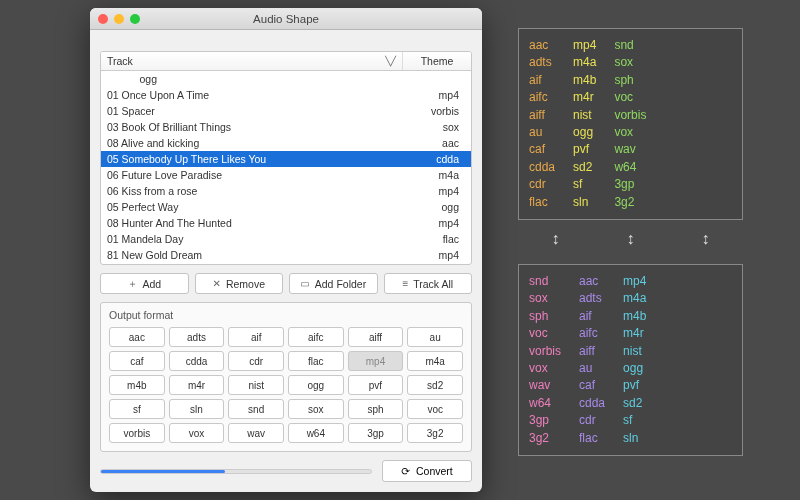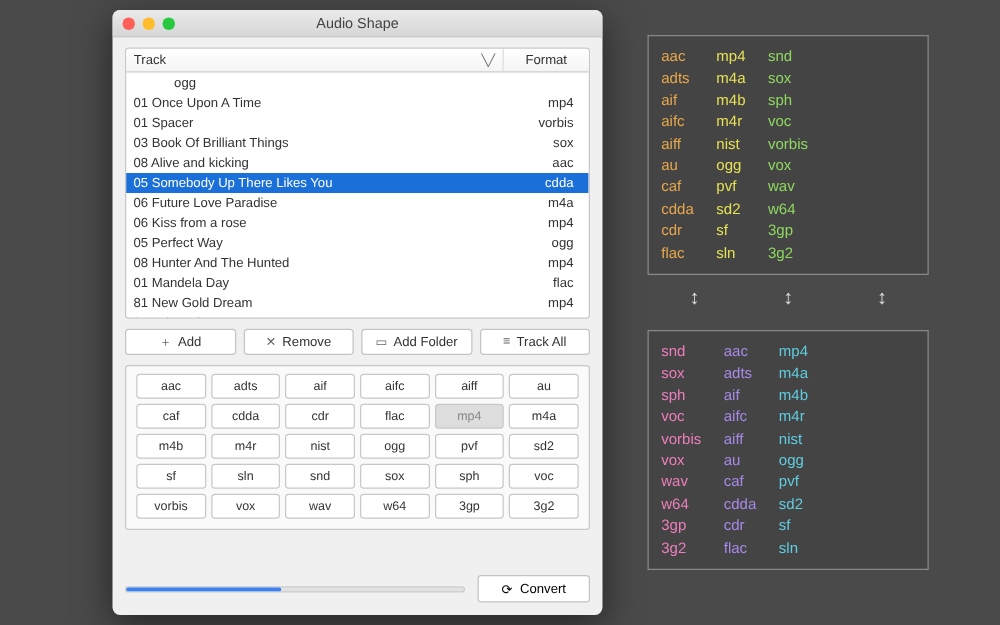--- a/index.html
+++ b/index.html
@@ -1,17 +1,17 @@
 <!DOCTYPE html>
 <html><head>
 <meta charset="utf-8">
 <style>
 *{margin:0;padding:0;box-sizing:border-box;font-family:-apple-system,"Helvetica Neue",Arial,sans-serif;}
 body{background:#4a4a4a;width:800px;height:500px;overflow:hidden;position:relative;}
-.win{position:absolute;left:90px;top:8px;width:392px;height:484px;background:#f0f0f0;border-radius:6px;box-shadow:0 8px 30px rgba(0,0,0,.5);display:flex;flex-direction:column;}
+.win{position:absolute;left:90px;top:8px;width:392px;height:484px;background:#f0f0f0;border-radius:6px;box-shadow:0 8px 30px rgba(0,0,0,.5);display:flex;flex-direction:column;gap:13px;}
 .tbar{height:22px;background:linear-gradient(#eaeaea,#d6d6d6);border-bottom:1px solid #b5b5b5;border-radius:6px 6px 0 0;display:flex;align-items:center;position:relative;}
 .lights{display:flex;gap:6px;margin-left:8px;}
 .dot{width:10px;height:10px;border-radius:50%;}
 .red{background:#ff5f56;}
 .yel{background:#ffbd2e;}
 .grn{background:#27c93f;}
 .title{position:absolute;left:0;right:0;text-align:center;font-size:11.5px;color:#444;}
 .content{flex:1;padding:8px 10px 10px;display:flex;flex-direction:column;gap:8px;overflow:hidden;}
 .tbl{border:1px solid #c8c8c8;background:#fff;border-radius:3px;overflow:hidden;}
 .thead{display:flex;background:linear-gradient(#fff,#f4f4f4);border-bottom:1px solid #ccc;font-size:10.5px;color:#333;}
@@ -54,21 +54,21 @@
     </div>
     <div class="title">Audio Shape</div>
   </div>
   <div class="content">
     <div class="tbl">
       <div class="thead">
         <div class="th-track">
             <span>Track</span>
             <span class="caret">╲╱</span>
           </div>
-        <div class="th-fmt">Format</div>
+        <div class="th-fmt">Theme</div>
       </div>
       <div class="tbody" id="tbody">
           <div class="row">
             <div class="cell-f">ogg</div>
           </div>
           <div class="row">
             <div class="cell-t">01 Once Upon A Time</div>
             <div class="cell-f">mp4</div>
           </div>
           <div class="row">
@@ -129,20 +129,21 @@
       <div class="btn">
           <span class="ic">▭</span>
           <span>Add Folder</span>
         </div>
       <div class="btn">
           <span class="ic">≡</span>
           <span>Track All</span>
         </div>
     </div>
     <div class="panel">
+      <div class="panel-t">Output format</div>
       <div class="grid" id="fmtgrid">
           <div class="fbtn">aac</div>
           <div class="fbtn">adts</div>
           <div class="fbtn">aif</div>
           <div class="fbtn">aifc</div>
           <div class="fbtn">aiff</div>
           <div class="fbtn">au</div>
           <div class="fbtn">caf</div>
           <div class="fbtn">cdda</div>
           <div class="fbtn">cdr</div>

